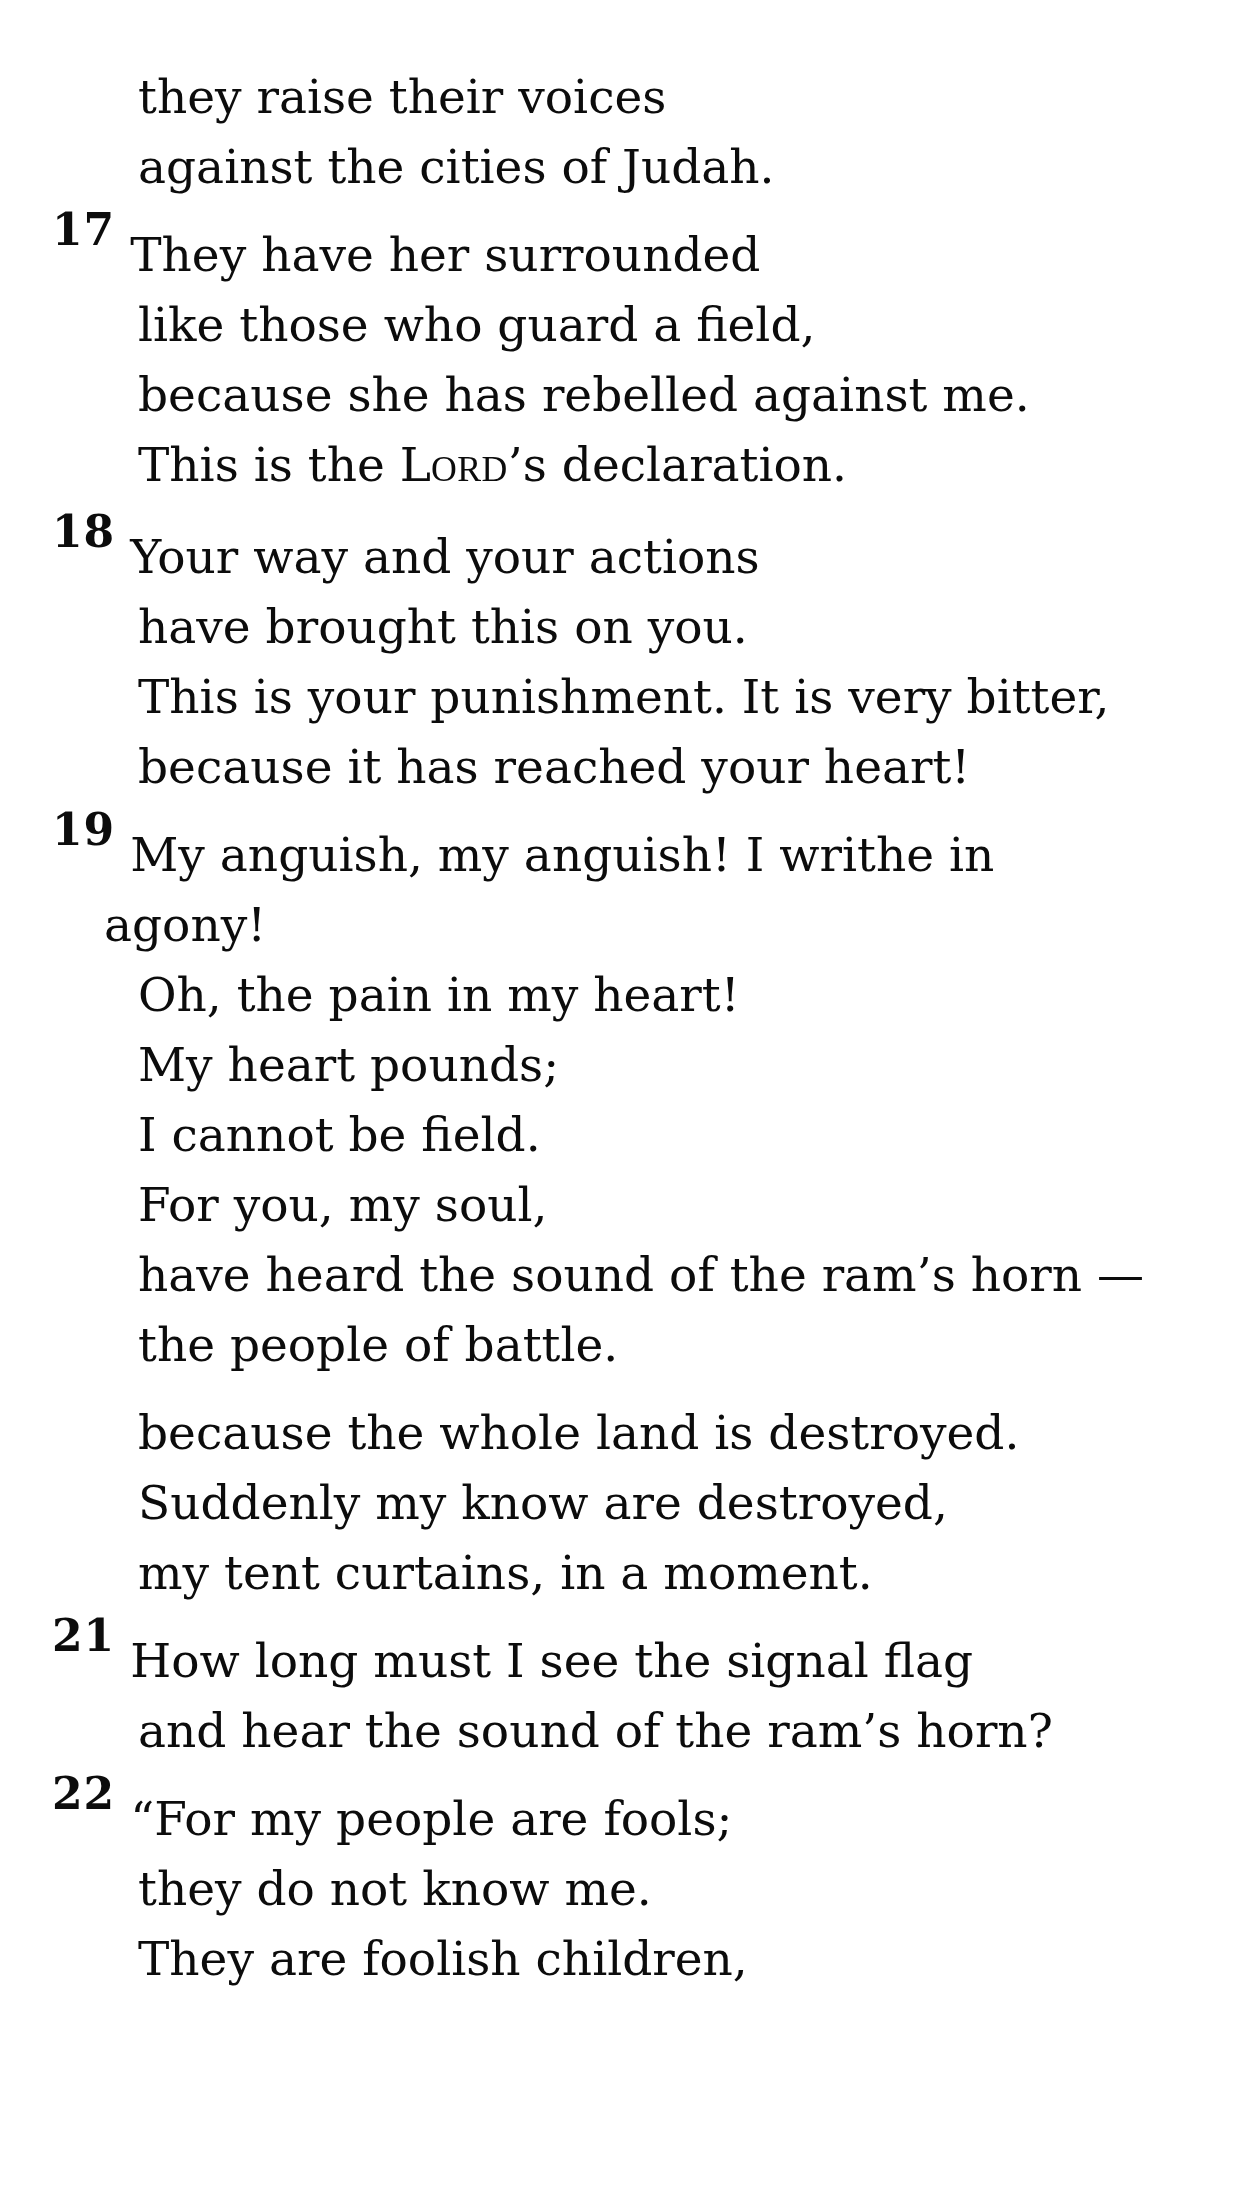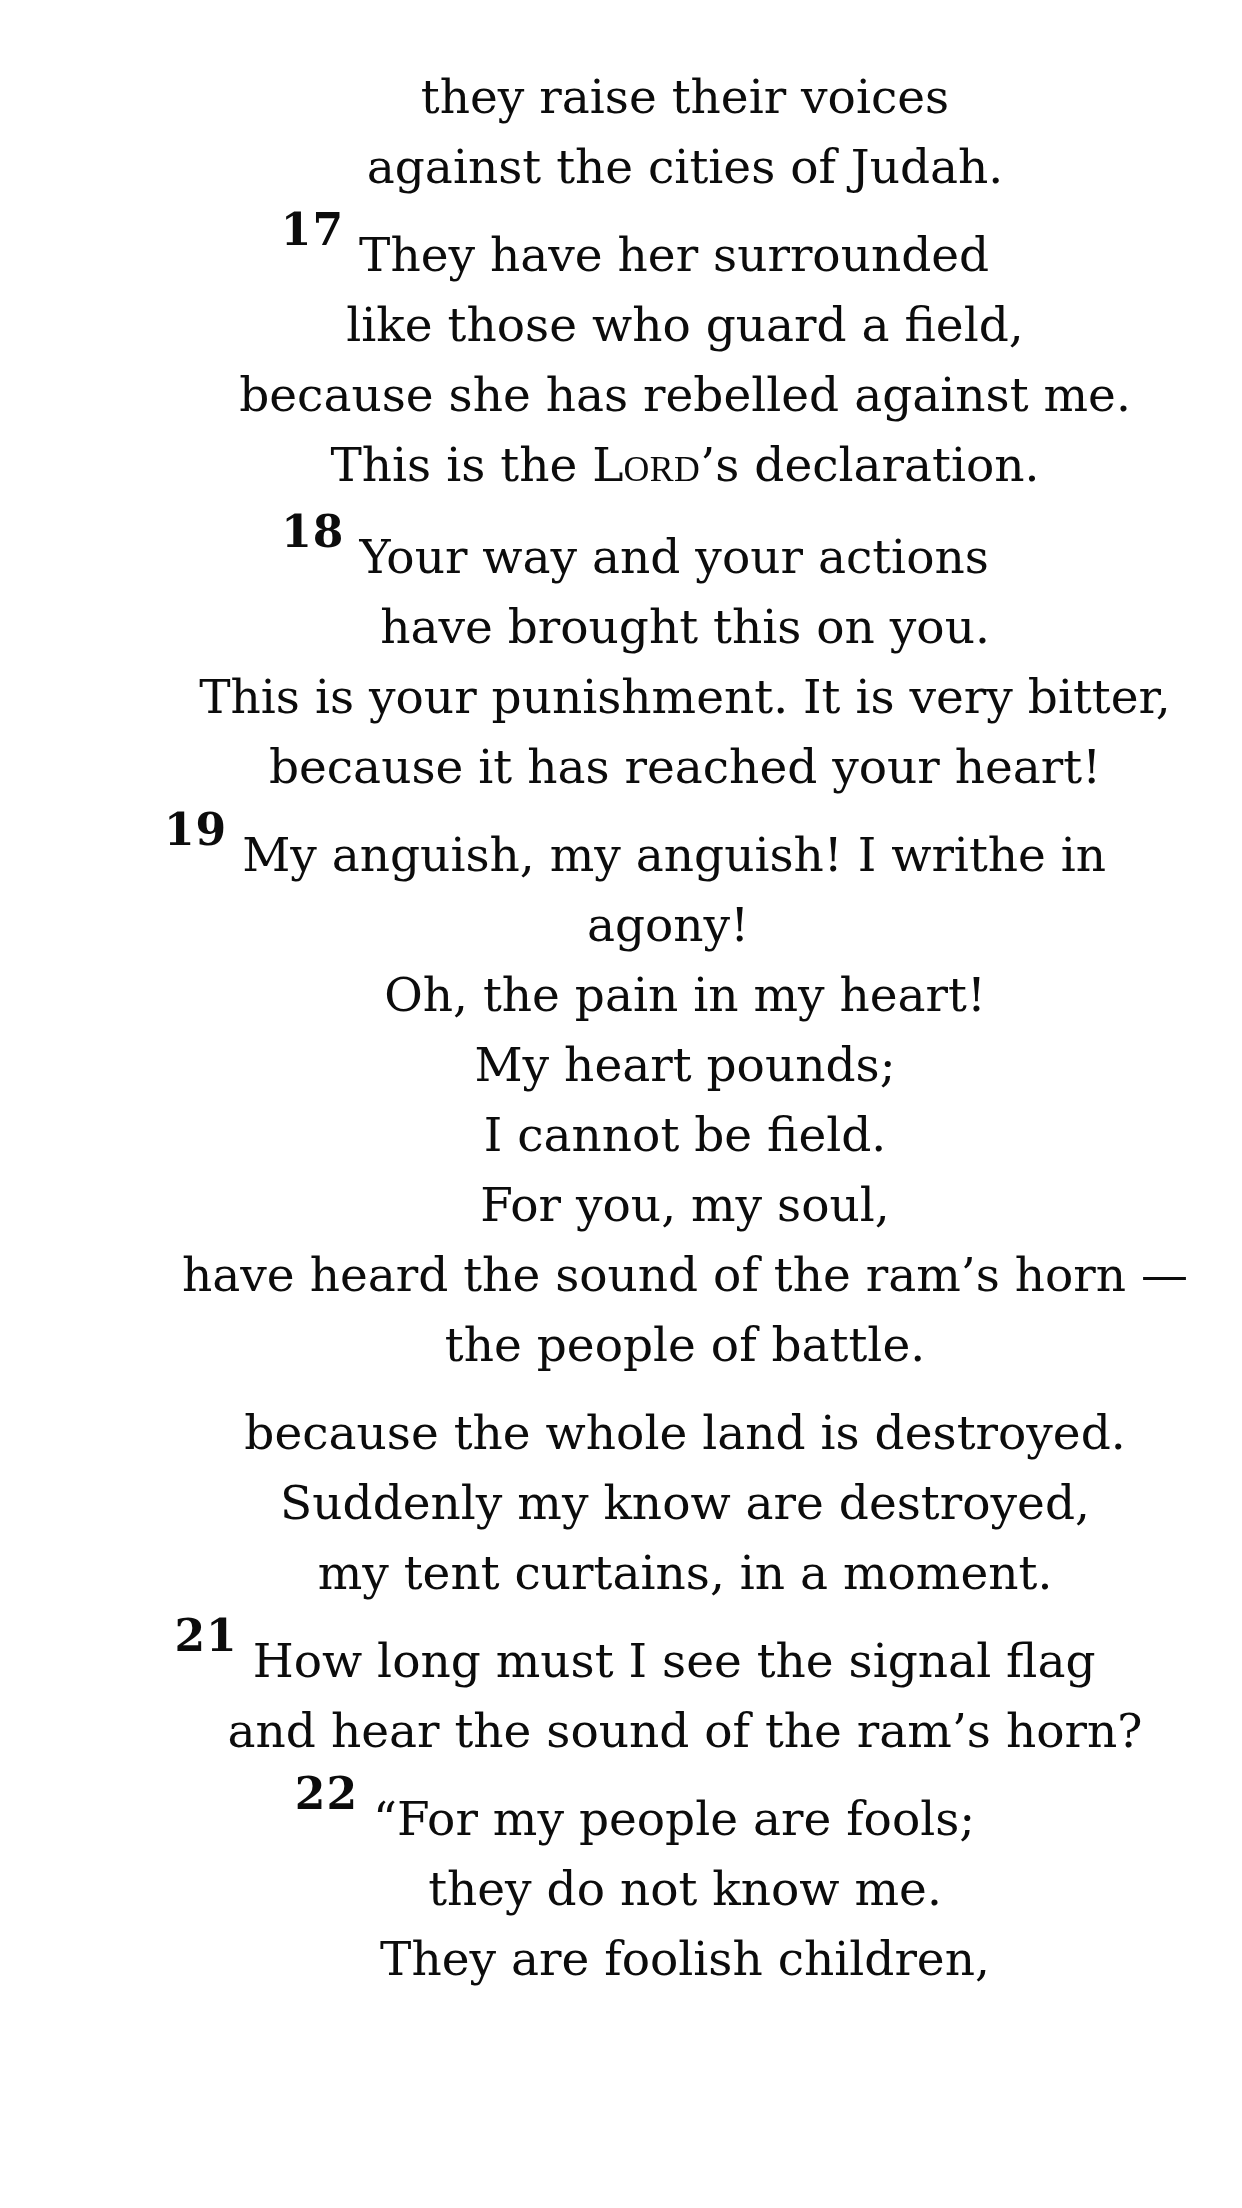--- a/index.html
+++ b/index.html
@@ -7,31 +7,30 @@
     width: 1242px;
     height: 2208px;
     background: #ffffff;
     overflow: hidden;
     font-family: "DejaVu Serif", "Liberation Serif", serif;
     color: #0c0c0c;
   }
   .passage {
     padding-top: 62px;
     padding-right: 10px;
-    text-align: center;
   }
   .verse { margin-top: 18px; }
   .verse.first { margin-top: 0; }
   .vline {
     font-size: 47px;
     line-height: 70px;
     white-space: nowrap;
     padding-left: 138px;
   }
-  .vline.start { padding-left: 38px; }
+  .vline.start { padding-left: 52px; }
   .vline.wrap  { padding-left: 104px; }
   .vnum {
     font-weight: bold;
     font-size: 44px;
     line-height: 1;
     position: relative;
     top: -26px;
     margin-right: 15px;
     letter-spacing: 1px;
   }

